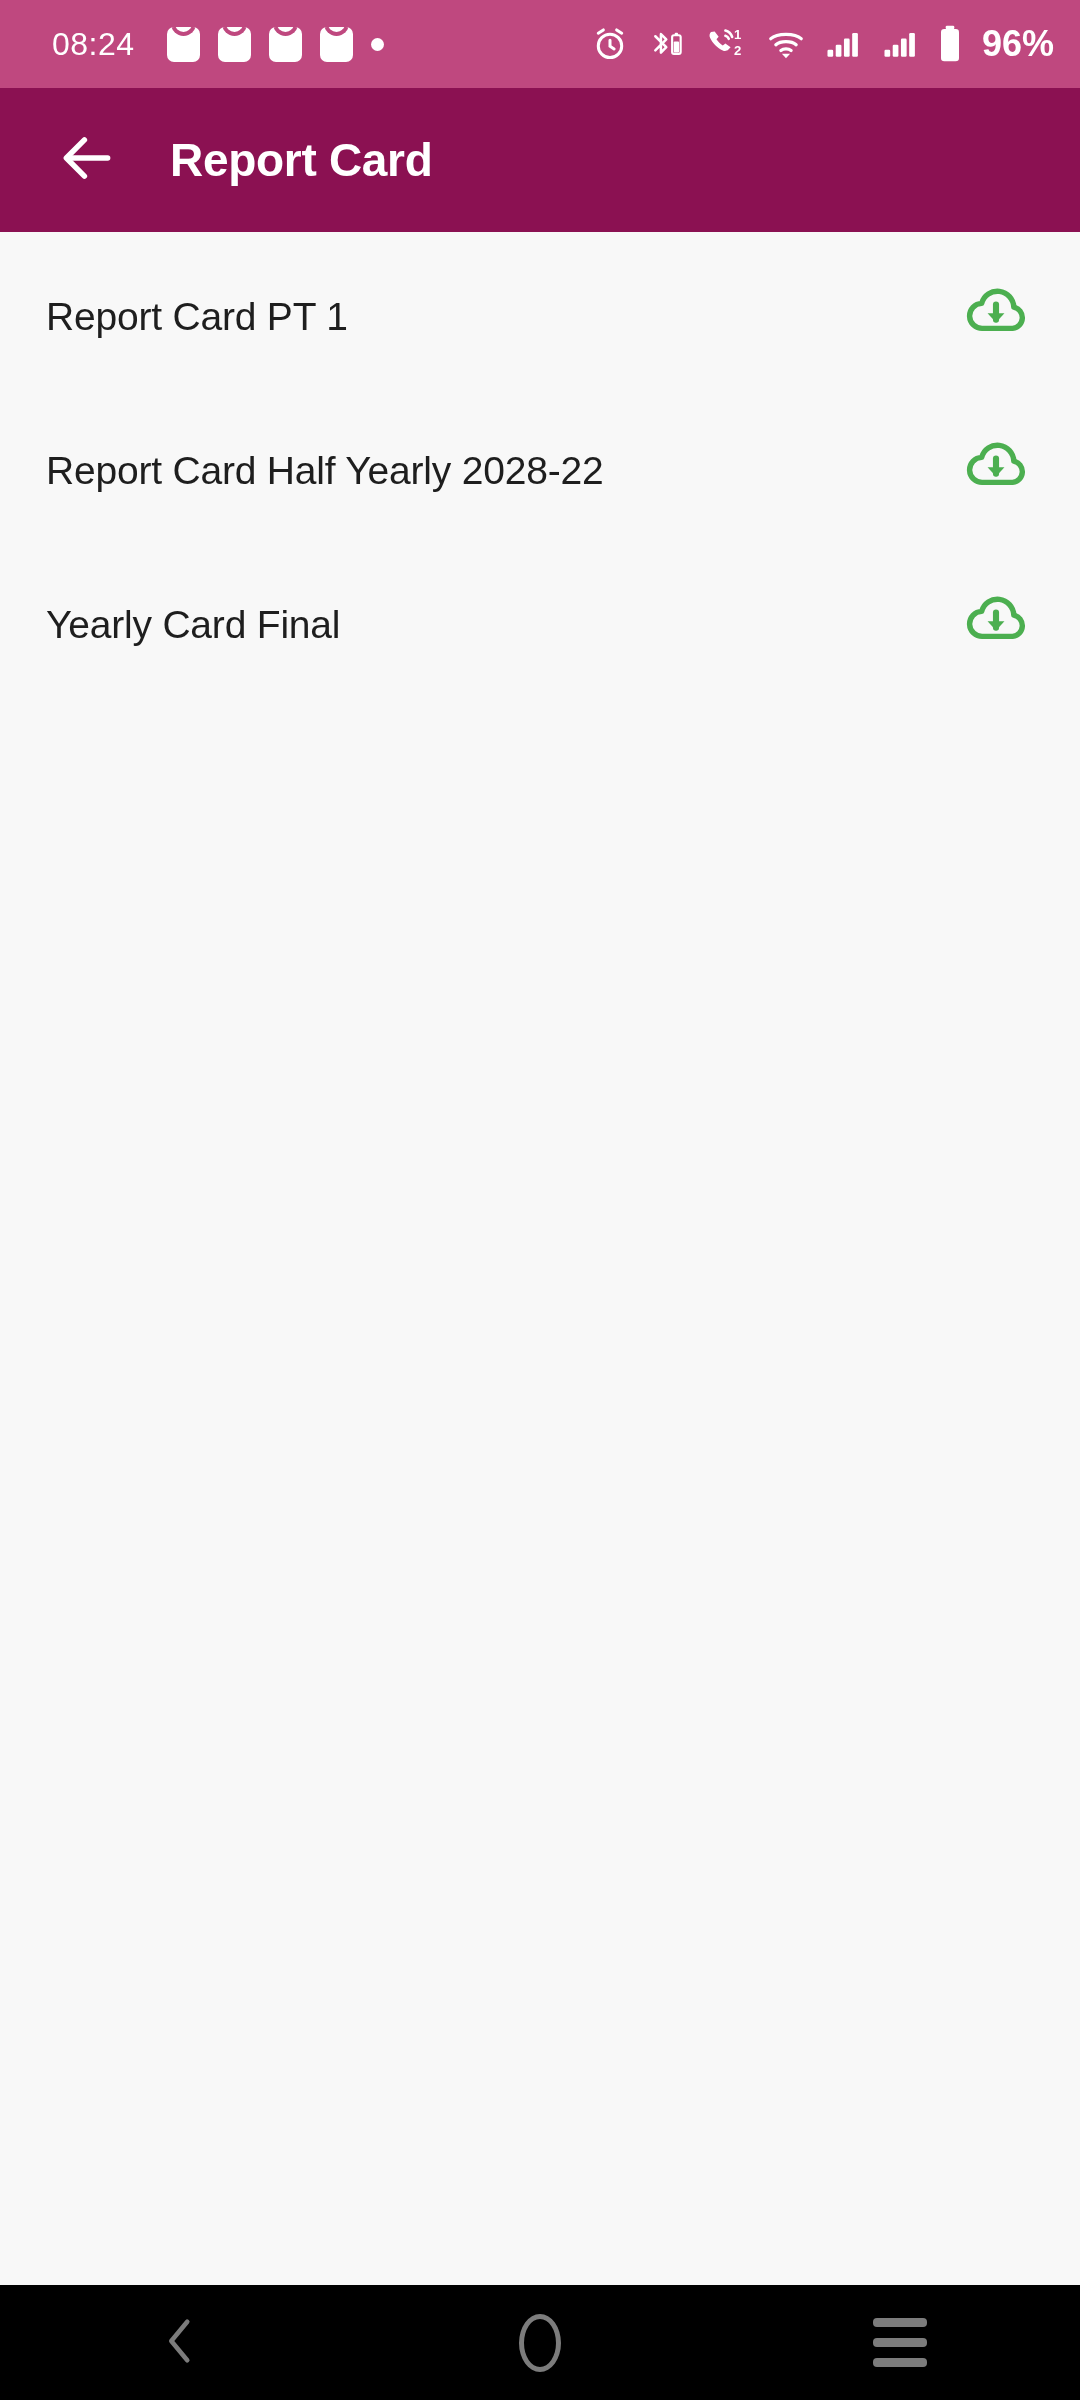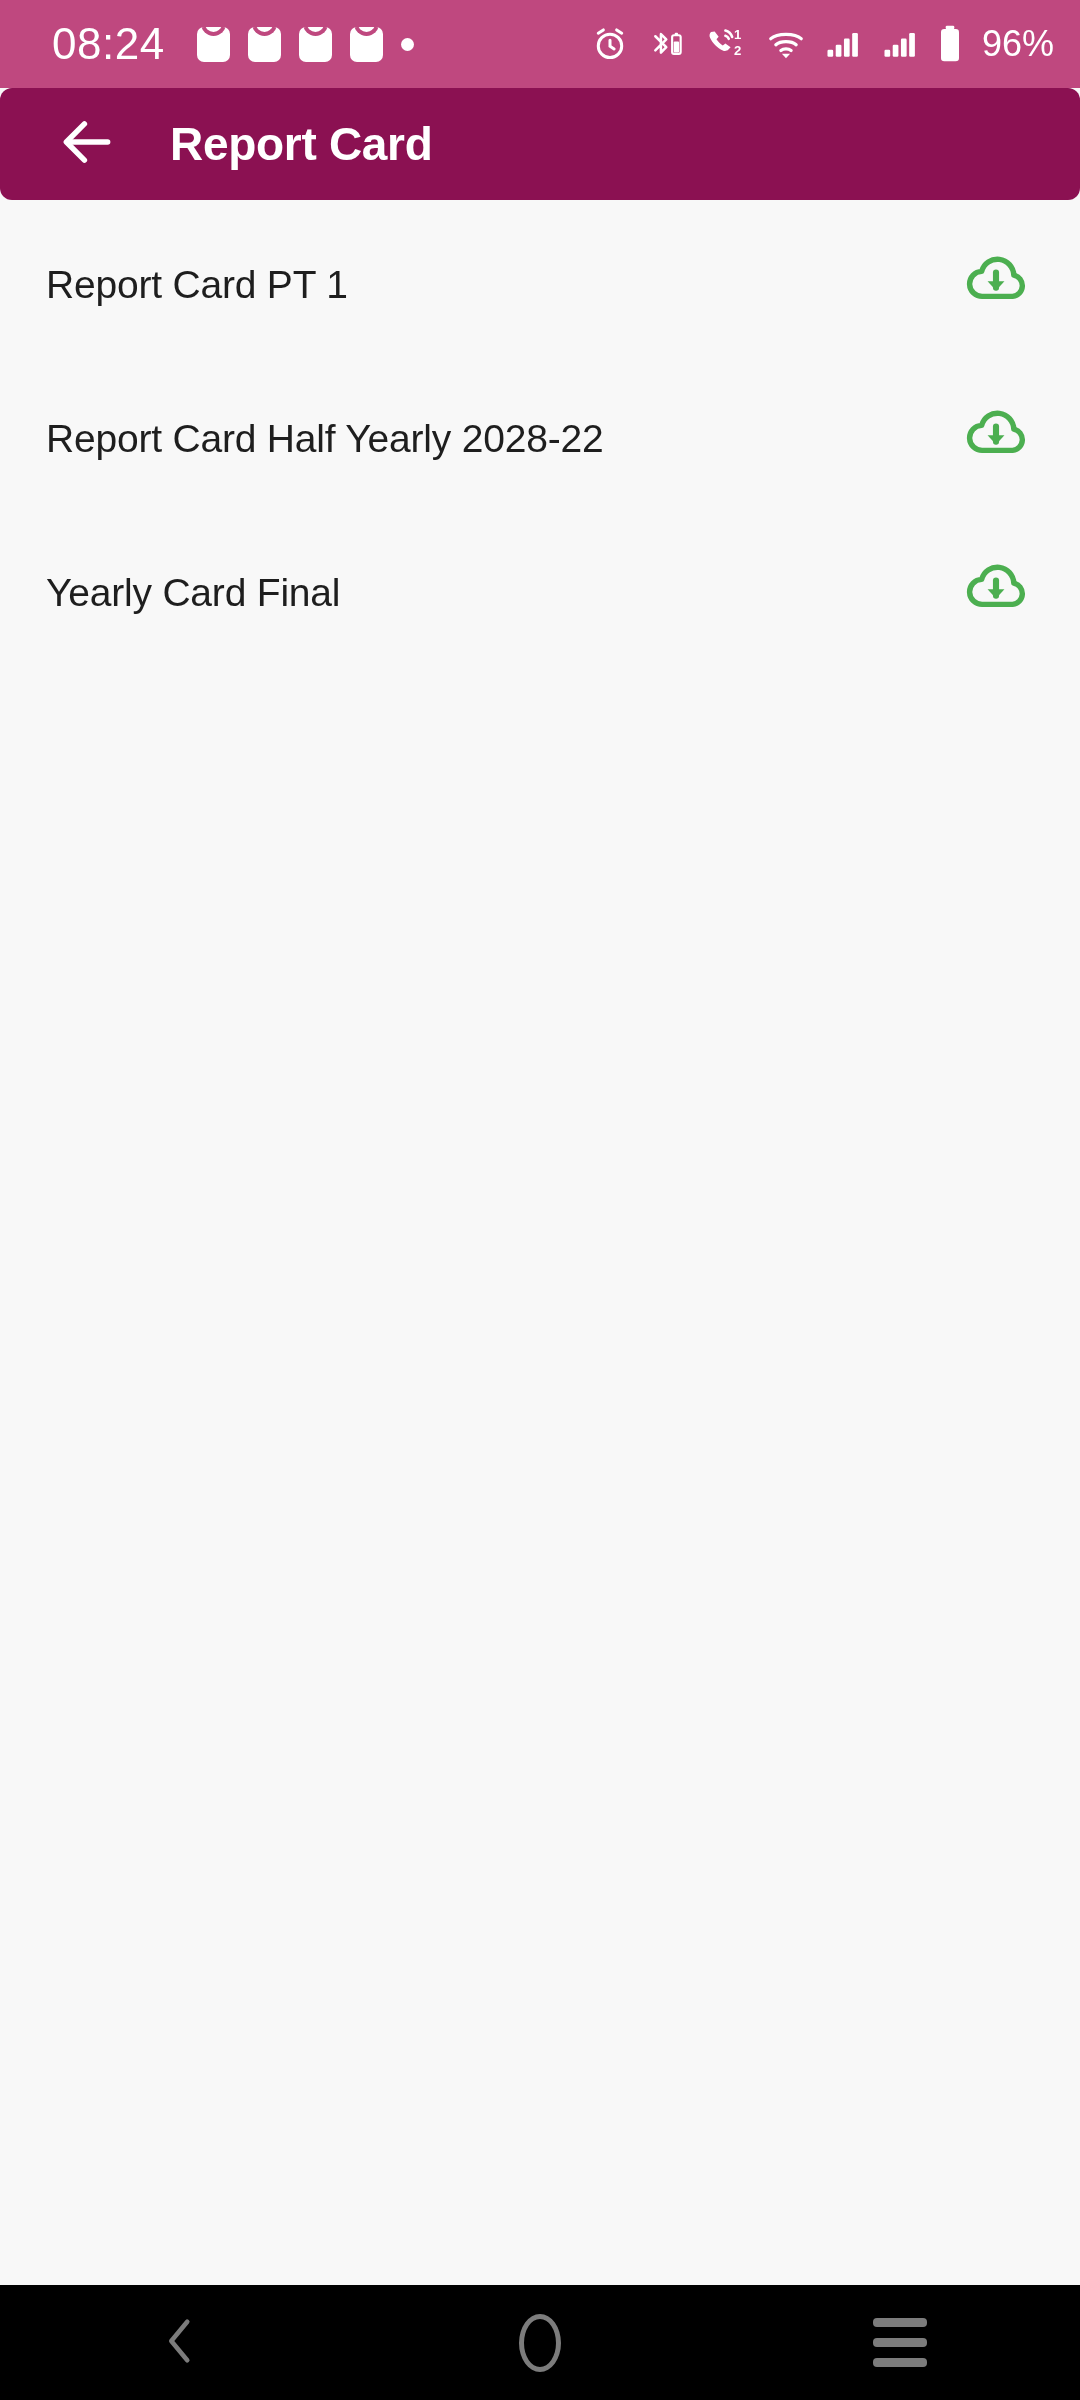--- a/index.html
+++ b/index.html
@@ -27,21 +27,21 @@
     height: 88px;
     background: #BF487F;
     display: flex;
     align-items: center;
     padding: 0 26px 0 52px;
     box-sizing: border-box;
     flex: 0 0 auto;
   }
   .status-clock {
     color: #FFFFFF;
-    font-size: 44px;
+    font-size: 32px;
     font-weight: 500;
     letter-spacing: 0.5px;
     line-height: 1;
   }
   .status-left-icons {
     display: flex;
     align-items: center;
     gap: 18px;
     margin-left: 32px;
   }
@@ -73,37 +73,36 @@
   }
   .dot-icon {
     width: 13px;
     height: 13px;
     border-radius: 50%;
     background: #FFFFFF;
   }
   .battery-pct {
     color: #FFFFFF;
     font-size: 36px;
-    font-weight: 400;
+    font-weight: 700;
     letter-spacing: 0px;
     line-height: 1;
     margin-left: 2px;
   }
   .sb-ico { display: block; }
 
   
   .app-bar {
-    height: 112px;
+    height: 144px;
     background: #8B1152;
     display: flex;
     align-items: center;
     padding-left: 52px;
     box-sizing: border-box;
     flex: 0 0 auto;
-    border-radius: 12px;
   }
   .back-btn {
     width: 70px;
     height: 70px;
     display: flex;
     align-items: center;
     justify-content: center;
     cursor: pointer;
   }
   .app-title {

